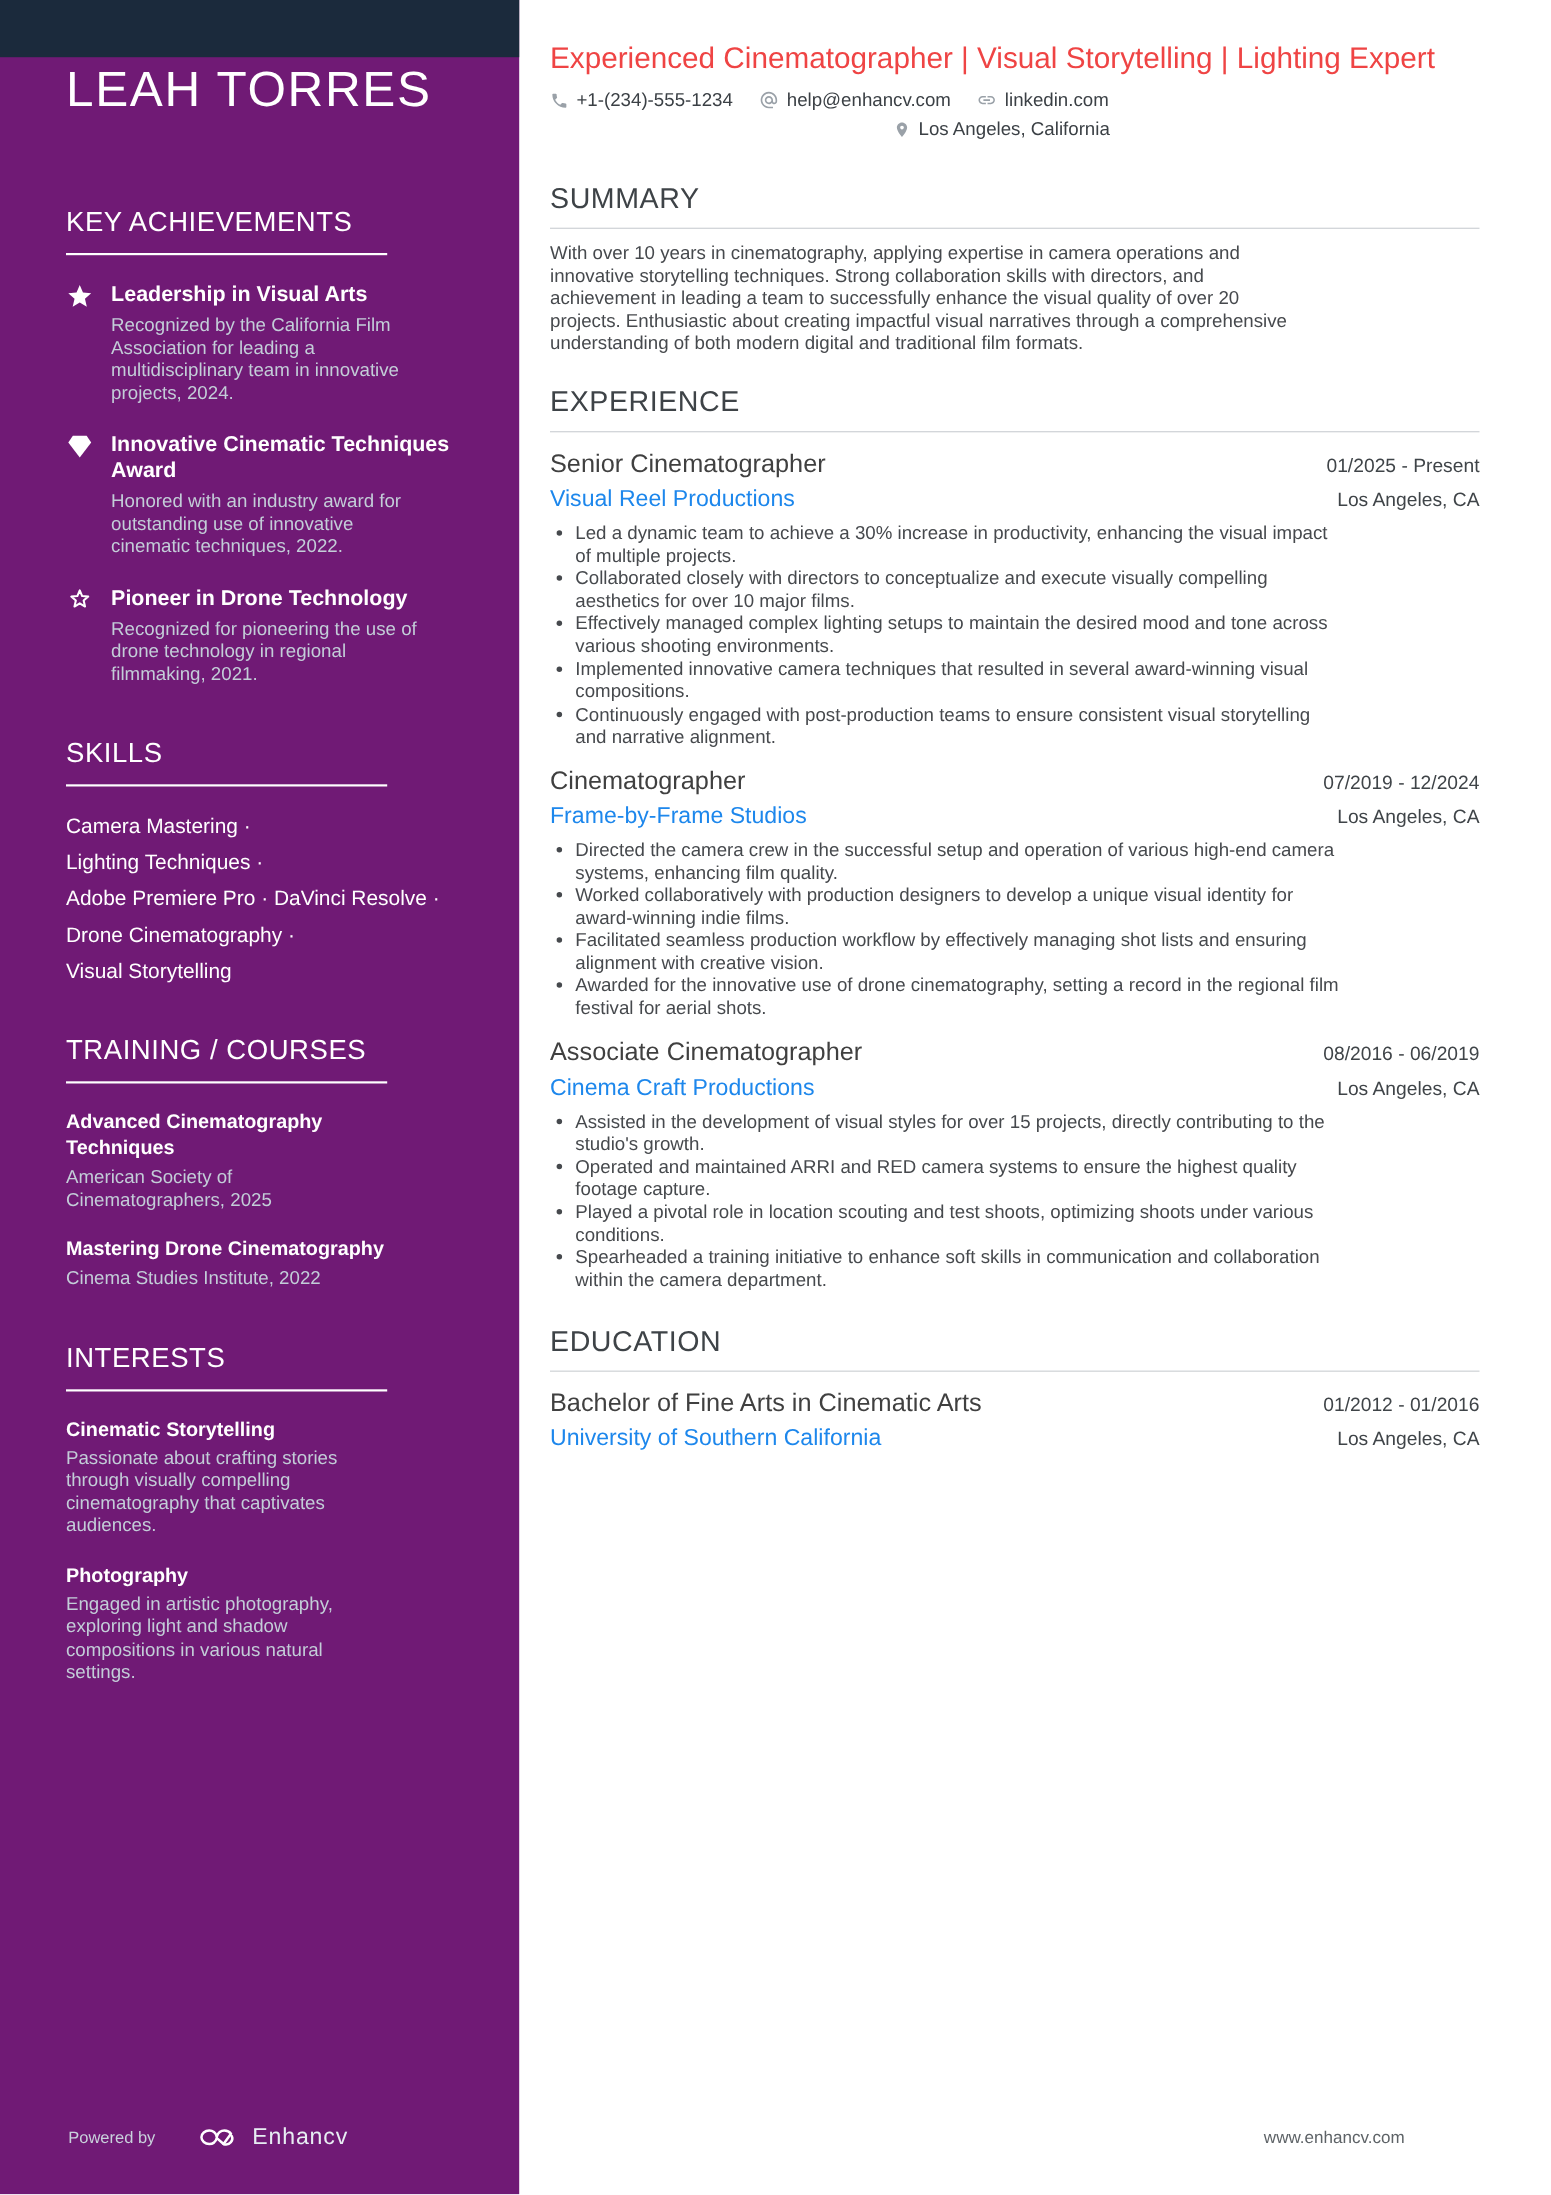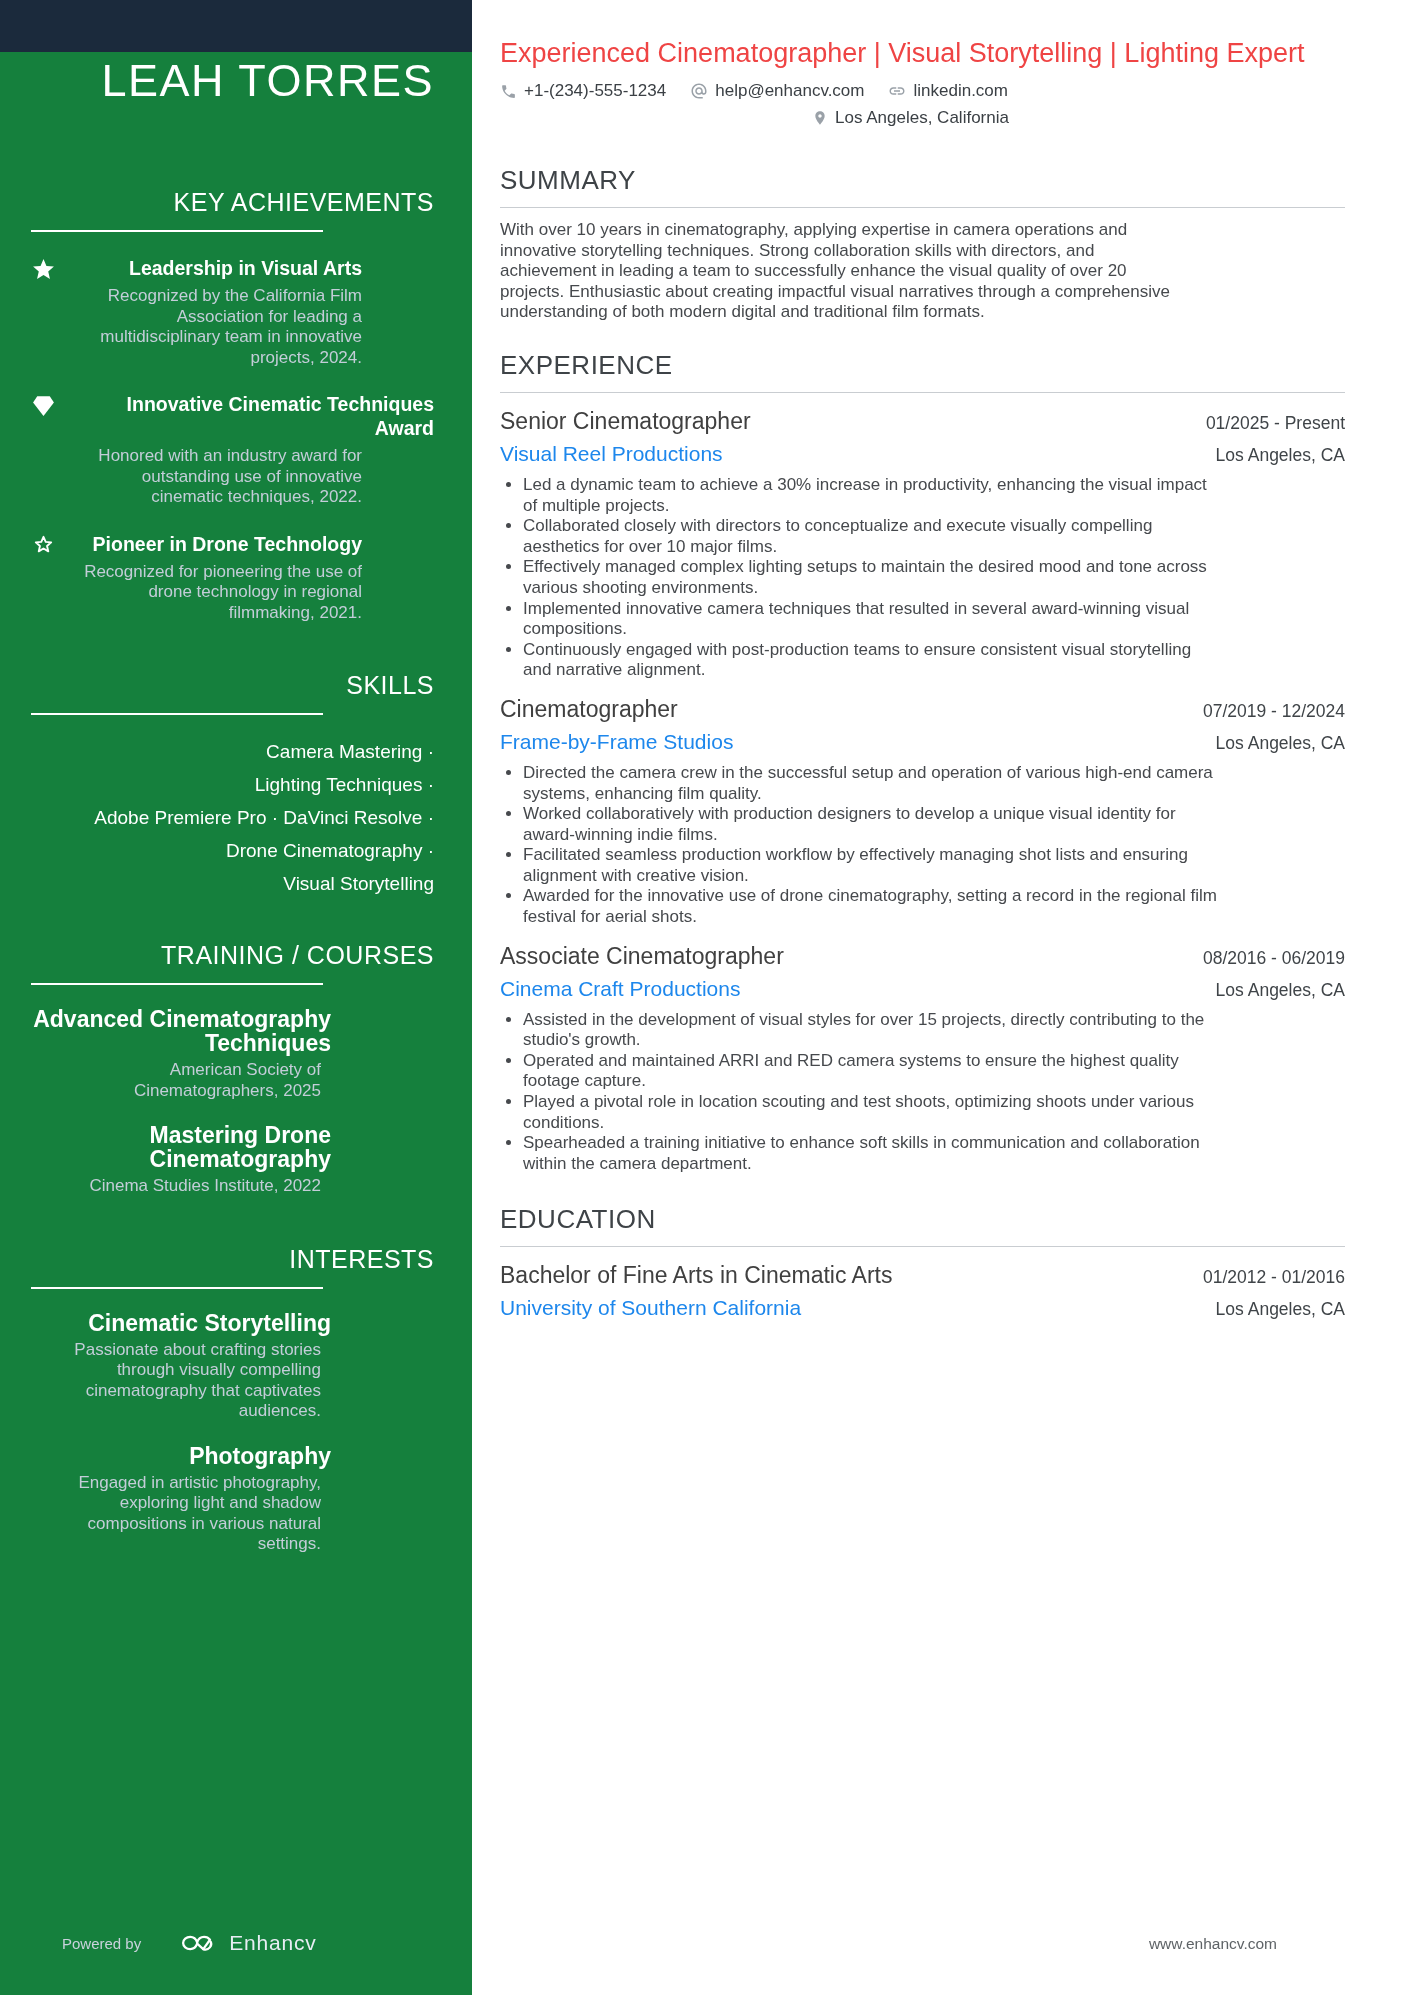--- a/index.html
+++ b/index.html
@@ -4,40 +4,40 @@
 <style>
   html,body { margin:0; padding:0; background:#ffffff; }
   .page {
     width:1410px; height:1995px; display:flex; overflow:hidden; position:relative;
     font-family:"Liberation Sans","DejaVu Sans",sans-serif; background:#ffffff;
   }
 
   
   .sidebar {
     width:472px; min-width:472px; box-sizing:border-box; position:relative;
-    background:#15803d; color:#ffffff; padding:0 38px 0 31px;text-align:right;
+    background:#701a75; color:#ffffff; padding:0 38px 0 60px;
   }
   .topstrip { position:absolute; top:0; left:0; width:100%; height:52px; background:#1B2A3C; }
   .name { margin:57px 0 0; font-size:45px; font-weight:500; letter-spacing:1.5px; line-height:1.05; white-space:nowrap; }
 
   .side-heading { font-size:25px; font-weight:400; letter-spacing:0.5px; margin:0; }
   .mt-ka { margin-top:84px; }
   .mt-side { margin-top:48px; }
   hr.side-div { border:none; border-top:2px solid #ffffff; margin:13px 0 0; width:292px; }
 
   .ach { display:flex; margin-top:24px; }
   .ach-icon { width:25px; height:25px; flex:0 0 25px; margin-right:16px; margin-top:1px; }
   .ach-title { font-size:19.5px; font-weight:700; line-height:24px; margin:0 0 6px; }
   .side-desc { font-size:17px; line-height:20.5px; color:#C3CDD8; margin:0; max-width:290px; }
 
   .skills-list { margin:27px 0 0; padding:0; list-style:none; font-size:19px; }
   .skills-list li { margin-bottom:14px; line-height:19px; }
 
   .side-item { margin-top:22px; }
-  .side-item-title { font-size:23px; font-weight:700; line-height:24px; margin:0; max-width:300px; }
+  .side-item-title { font-size:18px; font-weight:700; line-height:24px; margin:0; max-width:300px; }
   .side-item-sub { margin-top:5px; }
 
   .side-footer { position:absolute; left:62px; bottom:40px; display:flex; align-items:center; }
   .powered { font-size:15px; color:#C9D2DC; margin-right:36px; }
   .logo-svg { margin-right:10px; }
   .brand { font-size:21px; color:#E7EDF3; letter-spacing:0.8px; }
 
   
   .main { flex:1; position:relative; box-sizing:border-box; padding:0 65px 0 28px; color:#46494D; }
   .doc-title { margin:38px 0 0; color:#ef4444; font-size:27px; line-height:30px; font-weight:500; max-width:830px; }

